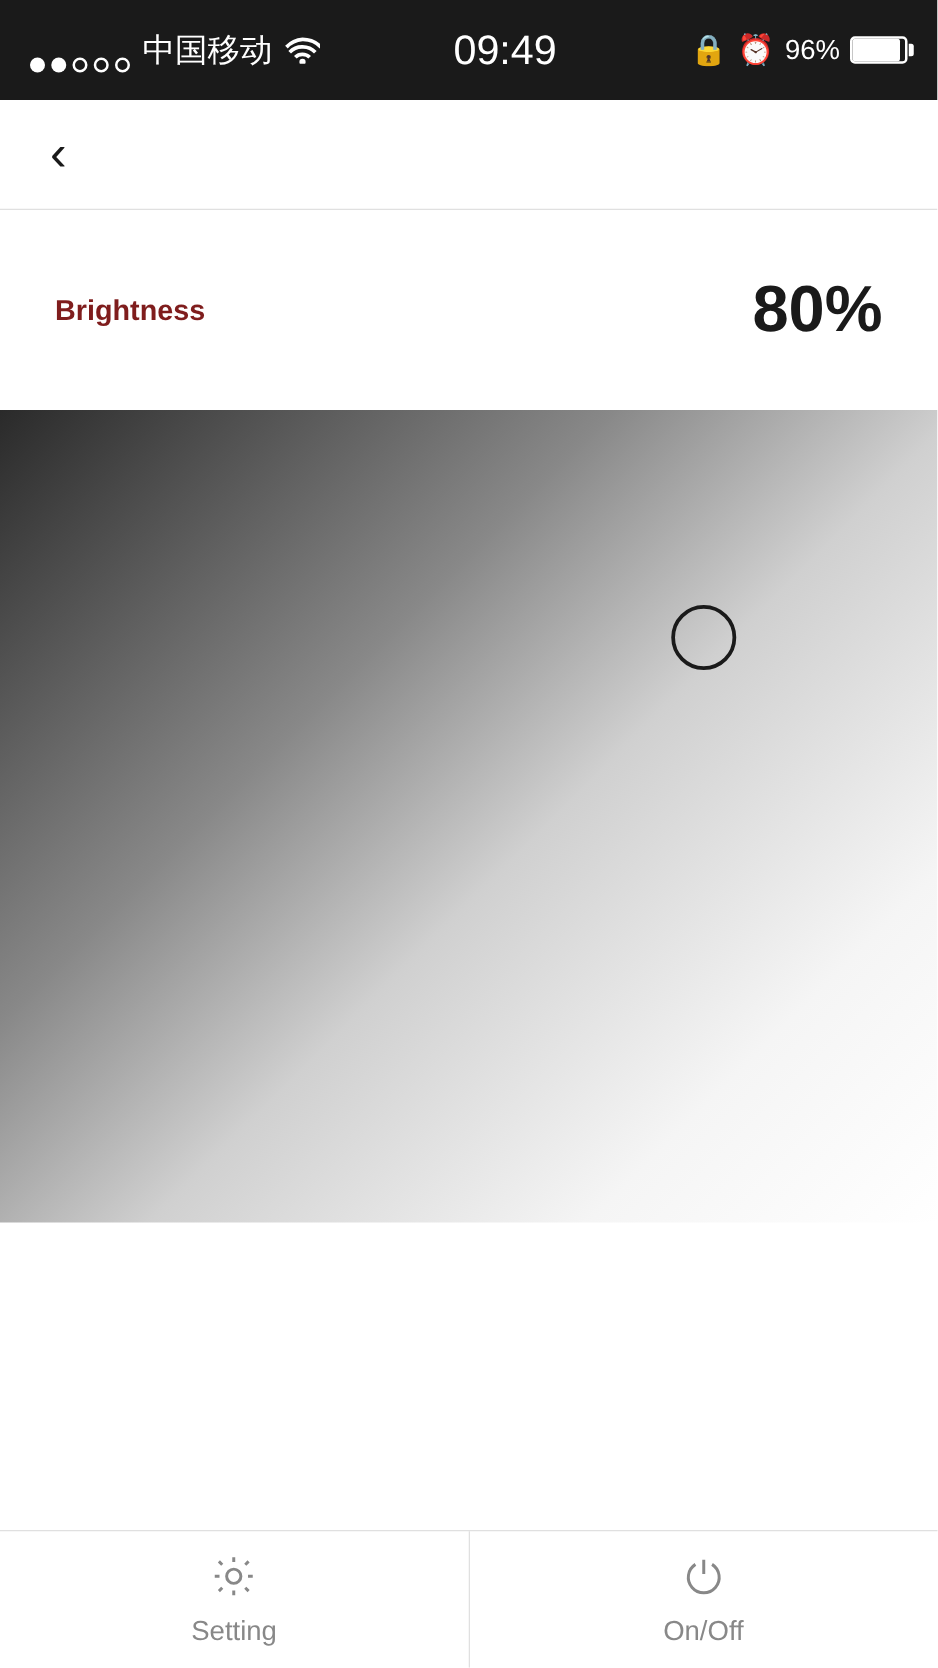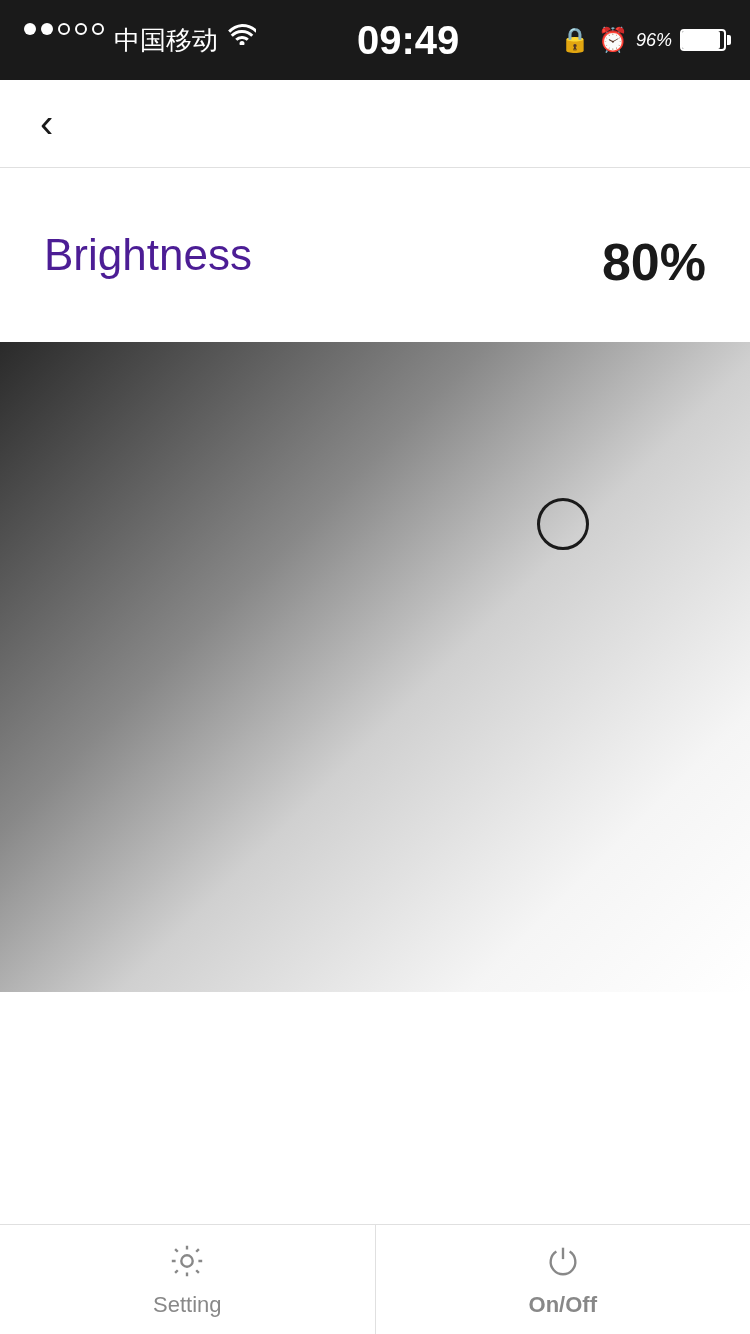--- a/index.html
+++ b/index.html
@@ -20,38 +20,38 @@
       background: #1a1a1a;
       display: flex;
       align-items: center;
       justify-content: space-between;
       padding: 0 24px;
       color: #fff;
       font-size: 26px;
     }
     .status-left {
       display: flex;
-      align-items: flex-start;
+      align-items: flex-end;
       gap: 10px;
     }
     .signal-dots {
       display: flex; gap: 5px; align-items: center;
     }
     .dot {
       width: 12px; height: 12px; border-radius: 50%;
     }
     .dot.filled { background: #fff; }
     .dot.empty { background: transparent; border: 2px solid #fff; }
     .carrier { font-size: 26px; }
     .wifi-icon { font-size: 24px; }
-    .status-center { font-size: 40px; font-weight: 700; }
+    .status-center { font-size: 33px; font-weight: 400; }
     .status-right {
       display: flex; align-items: center; gap: 8px; font-size: 24px;
     }
-    .battery-text { font-size: 18px; font-style: italic; }
+    .battery-text { font-size: 22px; }
     .battery-icon {
       width: 46px; height: 22px; border: 2px solid #fff; border-radius: 4px;
       position: relative;
     }
     .battery-icon::after {
       content: '';
       position: absolute;
       right: -7px; top: 50%; transform: translateY(-50%);
       width: 4px; height: 10px; background: #fff; border-radius: 0 2px 2px 0;
     }
@@ -84,29 +84,28 @@
     }
 
     
     .brightness-row {
       display: flex;
       align-items: center;
       justify-content: space-between;
       padding: 50px 44px 50px 44px;
     }
     .brightness-label {
-      font-size: 44px;
-      color: #4c1d95;
-      font-weight: 400;
+      font-size: 23px;
+      color: #7f1d1d;
+      font-weight: 700;
     }
     .brightness-value {
       font-size: 52px;
       font-weight: 700;
       color: #1a1a1a;
-      margin-top: 14px;
     }
 
     
     .color-picker-area {
       width: 750px;
       height: 650px;
       position: relative;
       background: linear-gradient(to bottom-right, #1a1a1a 0%, #fff 100%);
       background:
         linear-gradient(to right, rgba(0,0,0,0) 0%, rgba(255,255,255,1) 100%),
@@ -154,21 +153,21 @@
     .tab-item {
       flex: 1;
       display: flex;
       flex-direction: column;
       align-items: center;
       justify-content: center;
       gap: 6px;
       cursor: pointer;
       border-right: 1px solid #e0e0e0;
     }
-    .tab-item:last-child { border-right: none; font-weight: bold; }
+    .tab-item:last-child { border-right: none; }
     .tab-icon {
       font-size: 36px;
       line-height: 1;
     }
     .tab-label {
       font-size: 22px;
       color: #888;
     }
     .tab-item.active .tab-label {
       color: #2d6ff5;

